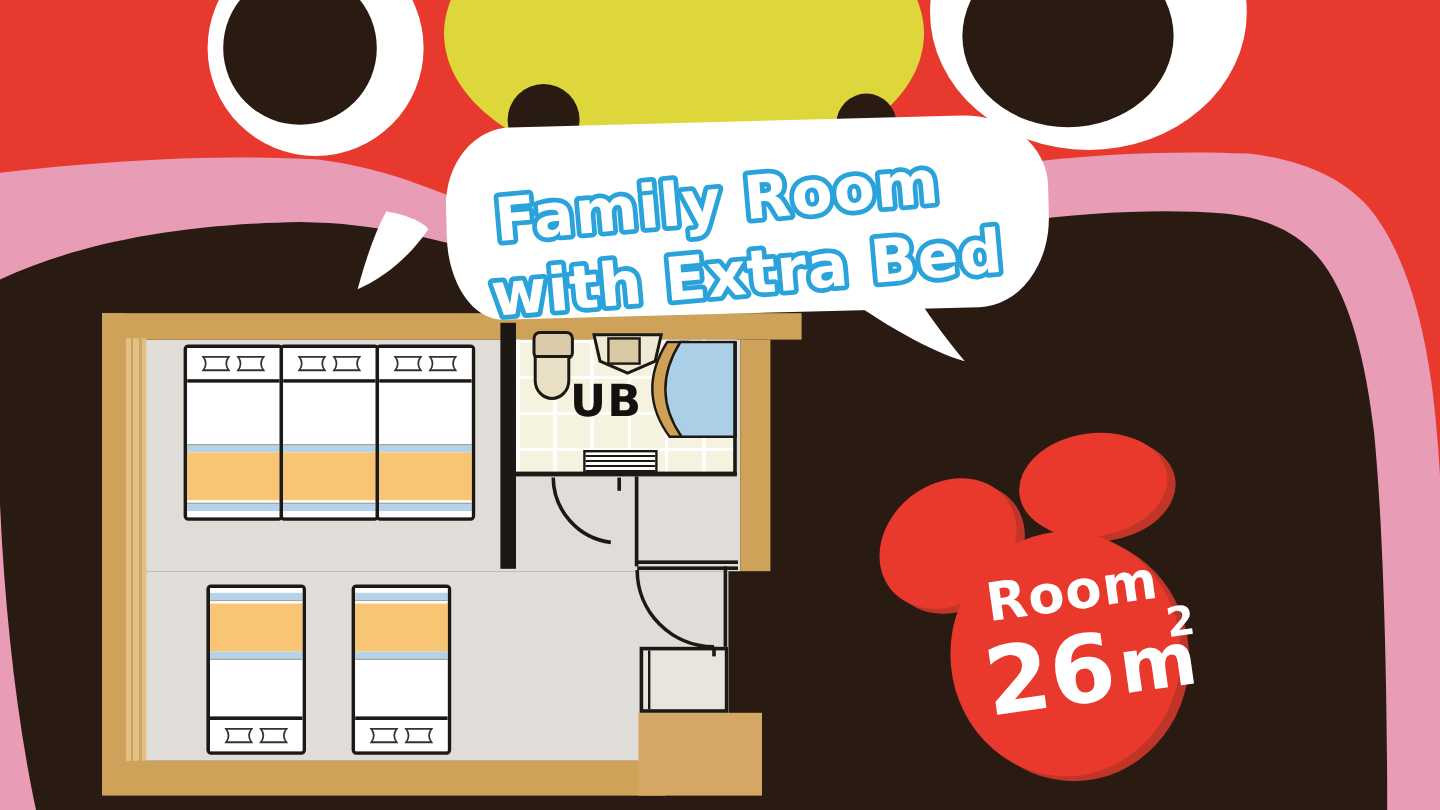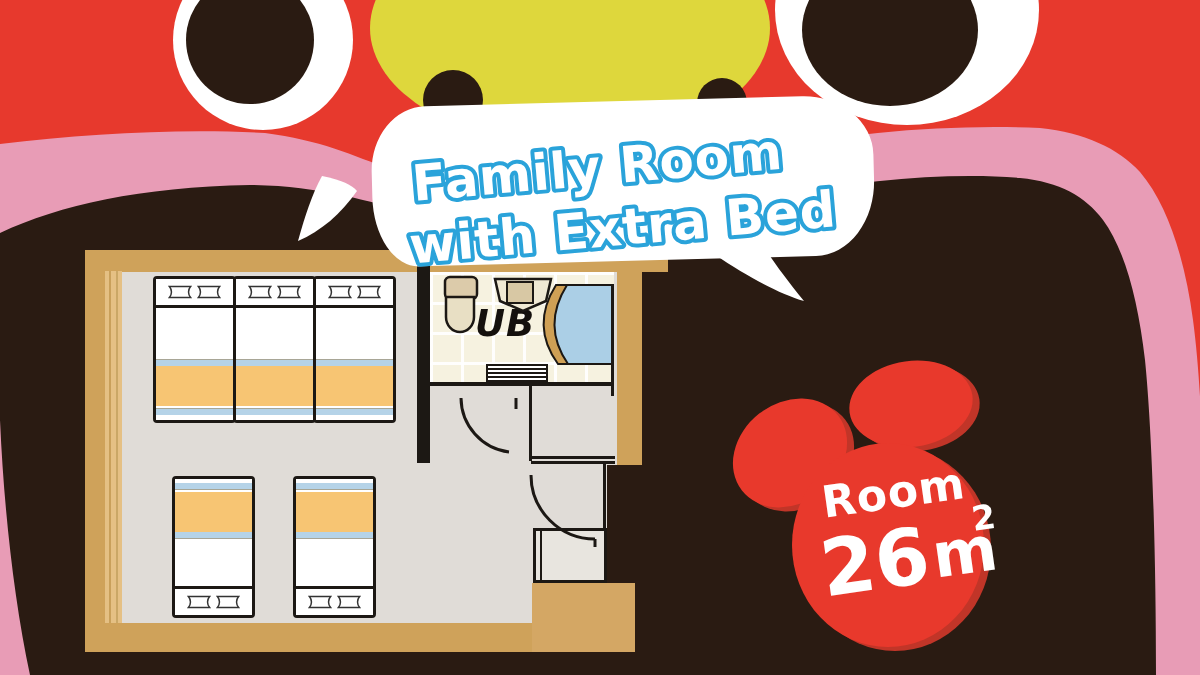--- a/index.html
+++ b/index.html
@@ -5,21 +5,21 @@
 <style>
   * { box-sizing: border-box; margin: 0; padding: 0; }
   body { font-family: "DejaVu Sans", sans-serif; }
   #canvas {
     position: relative; width: 1200px; height: 675px;
     background: #e7392d; overflow: hidden;
   }
   #canvas svg.layer { position: absolute; left: 0; top: 0; width: 1200px; height: 675px; display: block; }
 
   
-  .plan { position: absolute; left: 85px; top: 250px; width: 583px; height: 402px; font-style: italic; }
+  .plan { position: absolute; left: 85px; top: 261px; width: 583px; height: 402px; }
   .plan > div { position: absolute; }
   .floor-a { left: 24px; top: 22px; width: 508px; height: 193px; background: #e0dcd7; }
   .floor-b { left: 24px; top: 215px; width: 498px; height: 158px; background: #e0dcd7; }
   .wood-strip { left: 20px; top: 21px; width: 17px; height: 355px; background: #e5c084;
     background-image: linear-gradient(to right, transparent 0 4px, #c9a05b 4px 6px, transparent 6px 11px, #caa766 11px 13px, transparent 13px 17px); }
   .wall-top    { left: 0; top: 0; width: 583px; height: 22px; background: #cfa25a; }
   .wall-left   { left: 0; top: 0; width: 20px; height: 375px; background: #cfa25a; }
   .wall-bottom { left: 0; top: 373px; width: 470px; height: 29px; background: #cfa25a; }
   .wall-right  { left: 532px; top: 22px; width: 25px; height: 193px; background: #cfa25a; }
   .entry-floor { left: 447px; top: 333px; width: 103px; height: 69px; background: #d4a764; }

